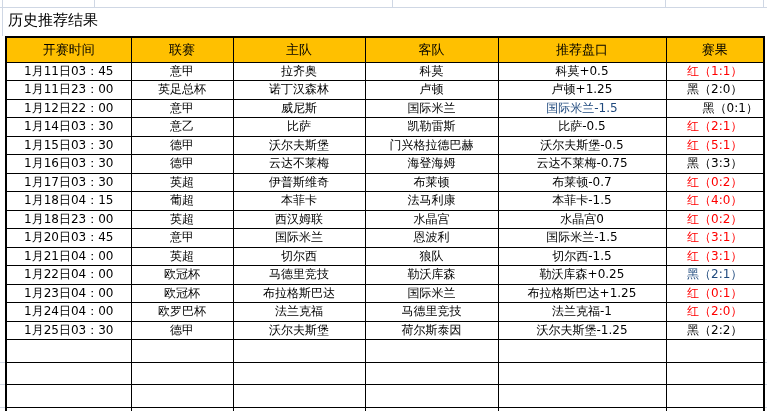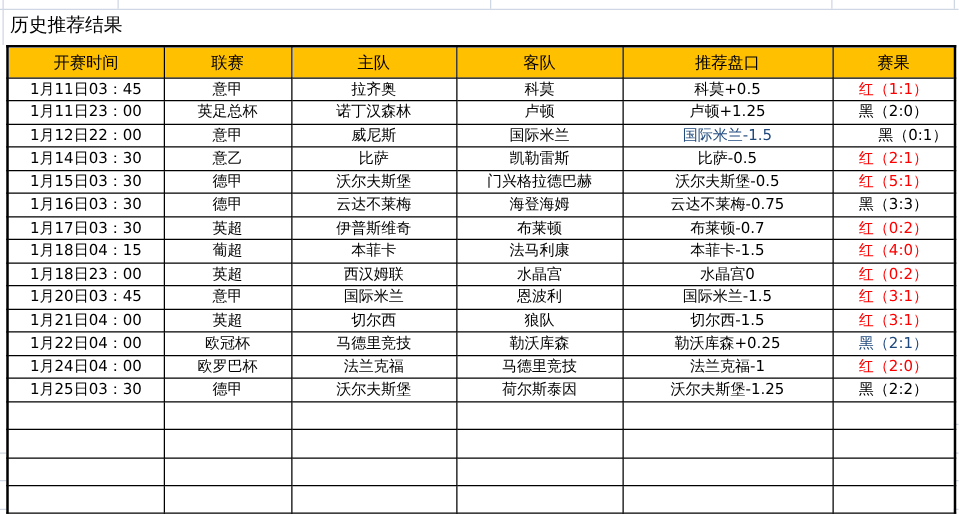--- a/index.html
+++ b/index.html
@@ -183,20 +183,28 @@
       </tr>
       <tr>
         <td style="color: rgb(0, 0, 0);">1月22日04：00</td>
         <td style="color: rgb(0, 0, 0);">欧冠杯</td>
         <td style="color: rgb(0, 0, 0);">马德里竞技</td>
         <td style="color: rgb(0, 0, 0);">勒沃库森</td>
         <td style="color: rgb(0, 0, 0);">勒沃库森+0.25</td>
         <td style="color: rgb(31, 73, 125);">黑（2:1）</td>
       </tr>
       <tr>
+        <td style="color: rgb(0, 0, 0);">1月23日04：00</td>
+        <td style="color: rgb(0, 0, 0);">欧冠杯</td>
+        <td style="color: rgb(0, 0, 0);">布拉格斯巴达</td>
+        <td style="color: rgb(0, 0, 0);">国际米兰</td>
+        <td style="color: rgb(0, 0, 0);">布拉格斯巴达+1.25</td>
+        <td style="color: rgb(255, 0, 0);">红（0:1）</td>
+      </tr>
+      <tr>
         <td style="color: rgb(0, 0, 0);">1月24日04：00</td>
         <td style="color: rgb(0, 0, 0);">欧罗巴杯</td>
         <td style="color: rgb(0, 0, 0);">法兰克福</td>
         <td style="color: rgb(0, 0, 0);">马德里竞技</td>
         <td style="color: rgb(0, 0, 0);">法兰克福-1</td>
         <td style="color: rgb(255, 0, 0);">红（2:0）</td>
       </tr>
       <tr>
         <td style="color: rgb(0, 0, 0);">1月25日03：30</td>
         <td style="color: rgb(0, 0, 0);">德甲</td>

